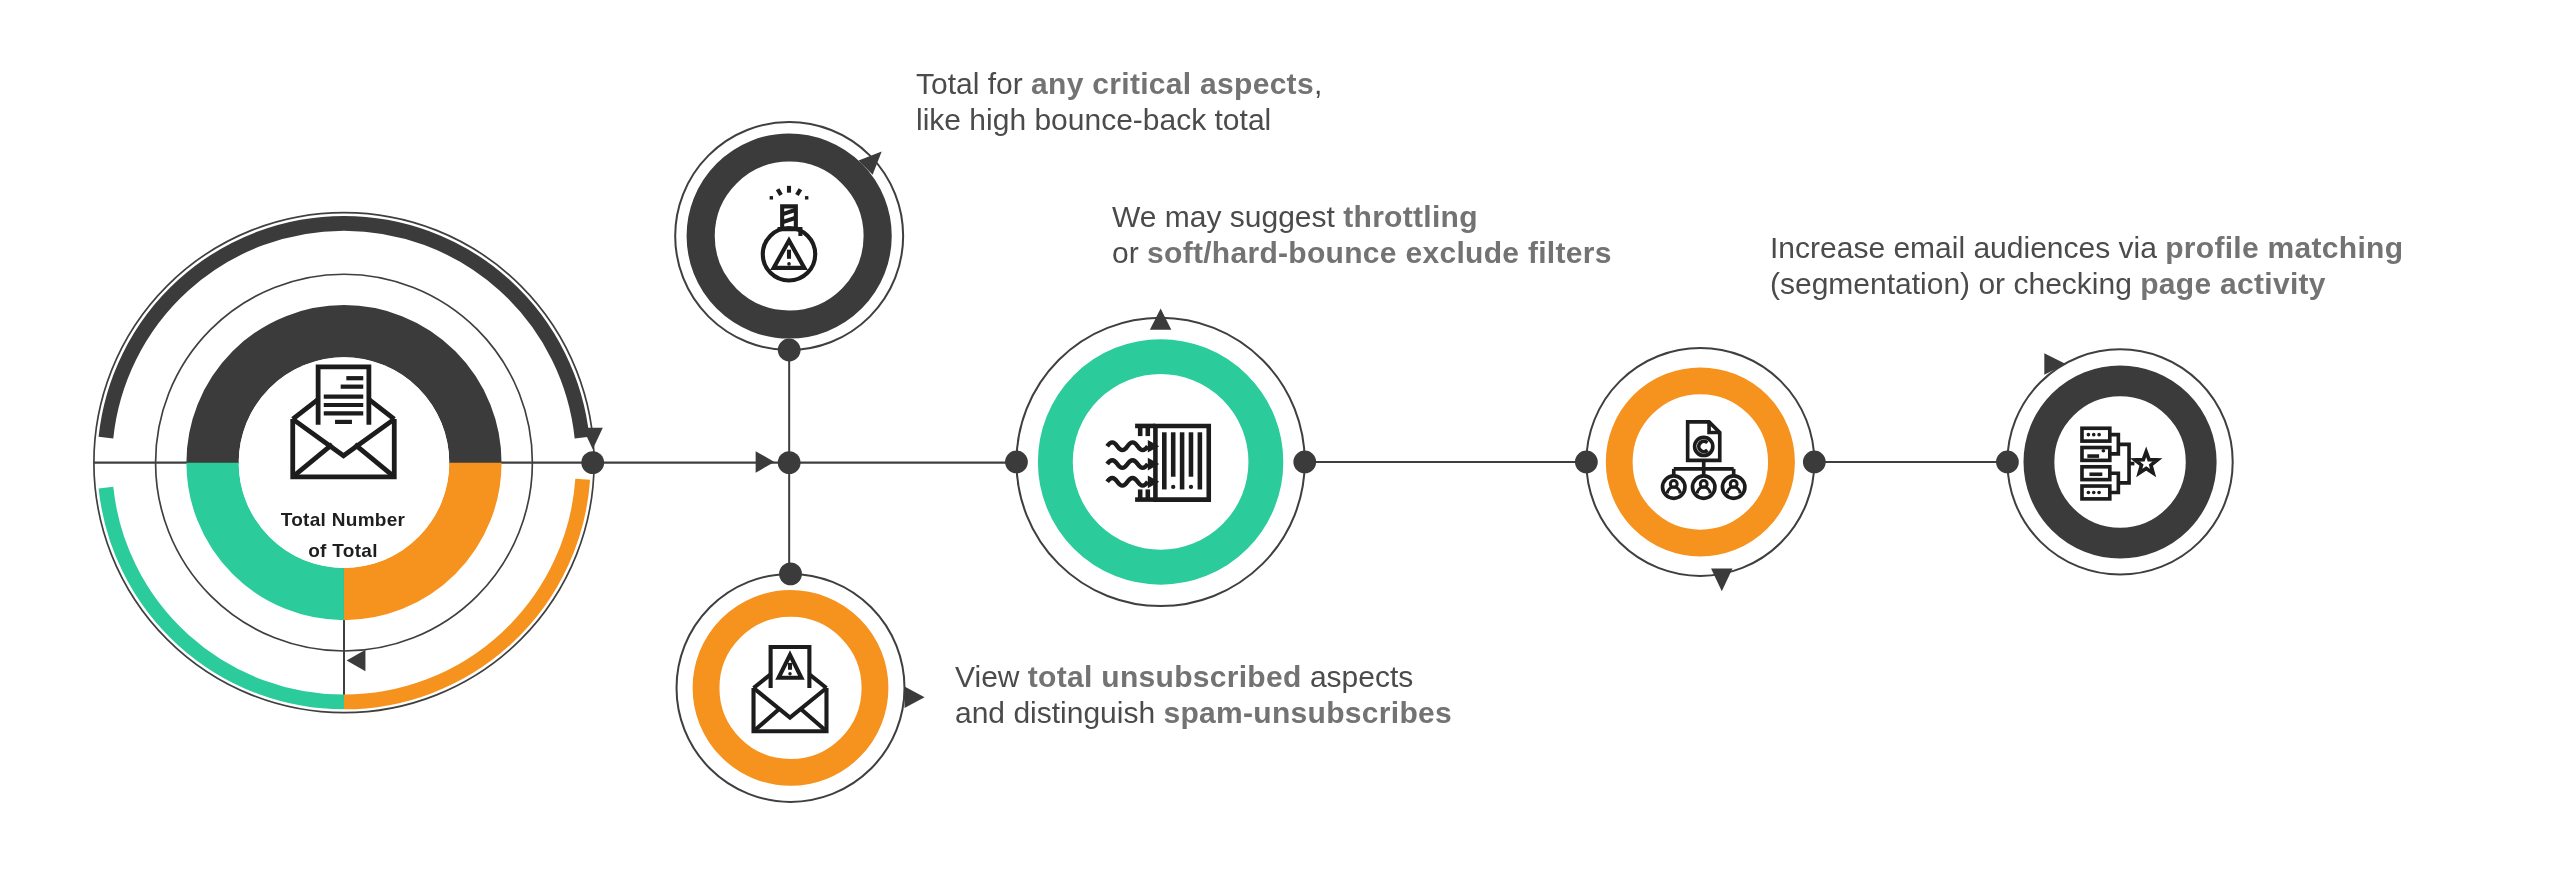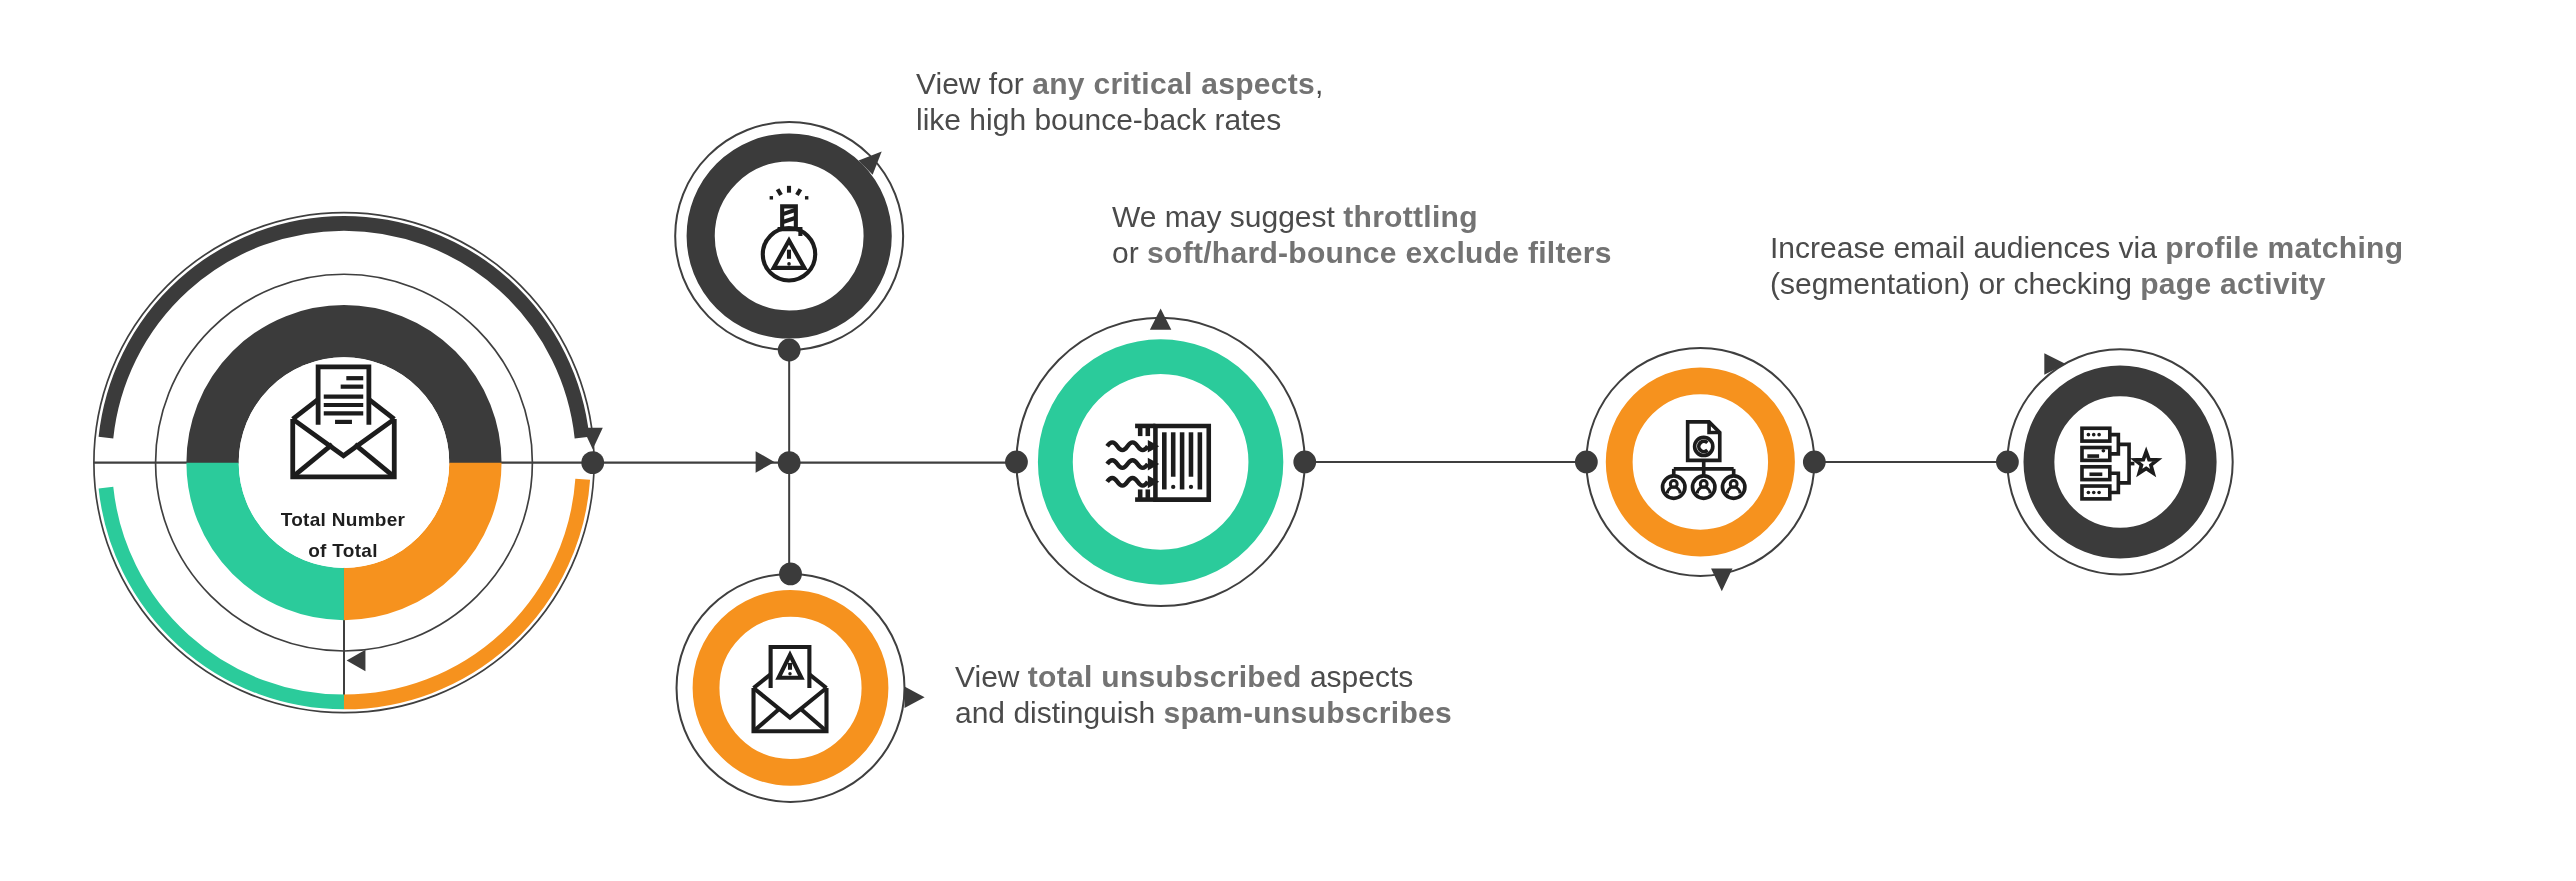--- a/index.html
+++ b/index.html
@@ -204,22 +204,22 @@
     <path d="M19,44 H30"></path>
       <path d="M21,61 H33"></path>
     <path d="M40,24 H48 V42 H40"></path>
     <path d="M40,60 H48 V78 H40"></path>
     <path d="M48,33 H58 V69 H48"></path>
     <path d="M58,51 H63"></path>
     <path d="M74,40 L76.7,47.3 L84.5,47.6 L78.4,52.4 L80.5,59.9 L74,55.6 L67.5,59.9 L69.6,52.4 L63.5,47.6 L71.3,47.3 Z"></path>
   </svg>
 
   <div class="caption" style="left:916px;top:66px">
-    <span>View for </span><b>any critical aspects</b><span>,</span><br>
-    <span>like high bounce-back rates</span>
+    <span>Total for </span><b>any critical aspects</b><span>,</span><br>
+    <span>like high bounce-back total</span>
   </div>
 
   <div class="caption" style="left:1112px;top:199px">
     <span>We may suggest </span><b>throttling</b><br>
     <span>or </span><b>soft/hard-bounce exclude filters</b>
   </div>
 
   <div class="caption" style="left:955px;top:659px">
     <span>View </span><b>total unsubscribed</b><span> aspects</span><br>
     <span>and distinguish </span><b>spam-unsubscribes</b>

